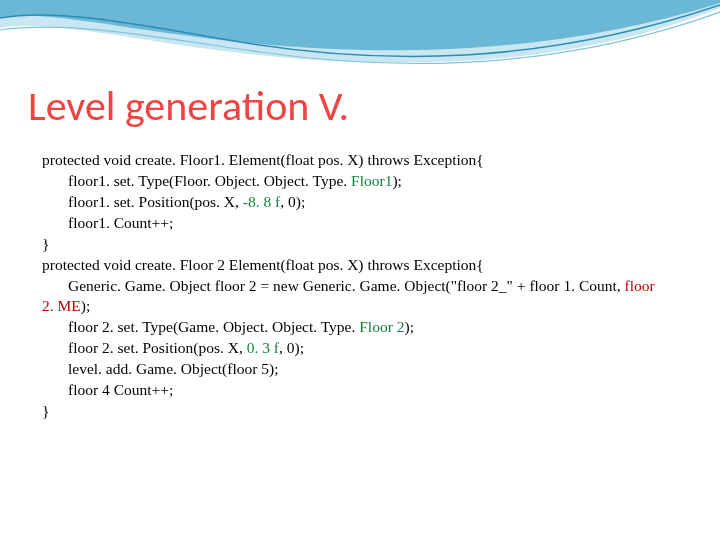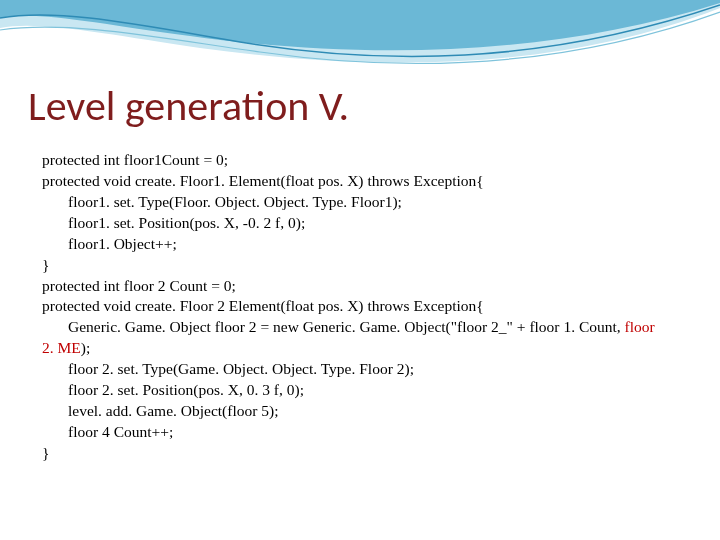--- a/index.html
+++ b/index.html
@@ -19,57 +19,55 @@
     width: 720px;
     height: 95px;
     pointer-events: none;
   }
   .title {
     position: absolute;
     top: 80px;
     left: 28px;
     font-size: 42px;
     font-family: Calibri, 'Segoe UI', sans-serif;
-    color: #7f1d1d;
+    color: #ef4444;
     font-weight: 400;
   }
   .code {
     position: absolute;
     top: 150px;
     left: 42px;
     right: 50px;
     font-size: 15.5px;
     line-height: 1.35;
     color: #000;
   }
   .code .line { white-space: pre-wrap; }
   .ind { display: inline-block; width: 26px; }
-  .green { color: #000000; }
+  .green { color: #15803d; }
   .red { color: #c00000; }
 </style>
 </head>
 <body>
 
 <svg class="swoosh" viewBox="0 0 720 95" preserveAspectRatio="none">
   <path d="M 0 0 L 720 0 L 720 8 C 550 75 360 70 200 48 C 110 35 40 20 0 28 Z" fill="#c9e7f2"></path>
   <path d="M 0 0 L 720 0 L 720 3 C 540 60 350 58 190 36 C 100 24 35 10 0 18 Z" fill="#6bb8d6"></path>
   <path d="M 0 18 C 60 8 140 25 240 42 C 380 65 540 66 720 5" fill="none" stroke="#2e8bb5" stroke-width="1.5"></path>
   <path d="M 0 30 C 70 20 160 38 260 52 C 400 72 560 70 720 12" fill="none" stroke="#7fc3db" stroke-width="1.2"></path>
 </svg>
 
 <div class="title">Level generation V.</div>
 
 <div class="code">
-  <div class="line">protected int floor1Count = 0;</div>
   <div class="line">protected void create. Floor1. Element(float pos. X) throws Exception{</div>
   <div class="line"><span class="ind"></span><span>floor1. set. Type(Floor. Object. Object. Type. </span><span class="green">Floor1</span><span>);</span></div>
-  <div class="line"><span class="ind"></span><span>floor1. set. Position(pos. X, </span><span class="green">-0. 2 f</span><span>, 0);</span></div>
-  <div class="line"><span class="ind"></span><span>floor1. Object++;</span></div>
+  <div class="line"><span class="ind"></span><span>floor1. set. Position(pos. X, </span><span class="green">-8. 8 f</span><span>, 0);</span></div>
+  <div class="line"><span class="ind"></span><span>floor1. Count++;</span></div>
   <div class="line">}</div>
-  <div class="line">protected int floor 2 Count = 0;</div>
   <div class="line">protected void create. Floor 2 Element(float pos. X) throws Exception{</div>
   <div class="line"><span class="ind"></span><span>Generic. Game. Object floor 2 = new Generic. Game. Object("floor 2_" + floor 1. Count, </span><span class="red">floor 2. ME</span><span>);</span></div>
   <div class="line"><span class="ind"></span><span>floor 2. set. Type(Game. Object. Object. Type. </span><span class="green">Floor 2</span><span>);</span></div>
   <div class="line"><span class="ind"></span><span>floor 2. set. Position(pos. X, </span><span class="green">0. 3 f</span><span>, 0);</span></div>
   <div class="line"><span class="ind"></span><span>level. add. Game. Object(floor 5);</span></div>
   <div class="line"><span class="ind"></span><span>floor 4 Count++;</span></div>
   <div class="line">}</div>
 </div>
 
 </body></html>

